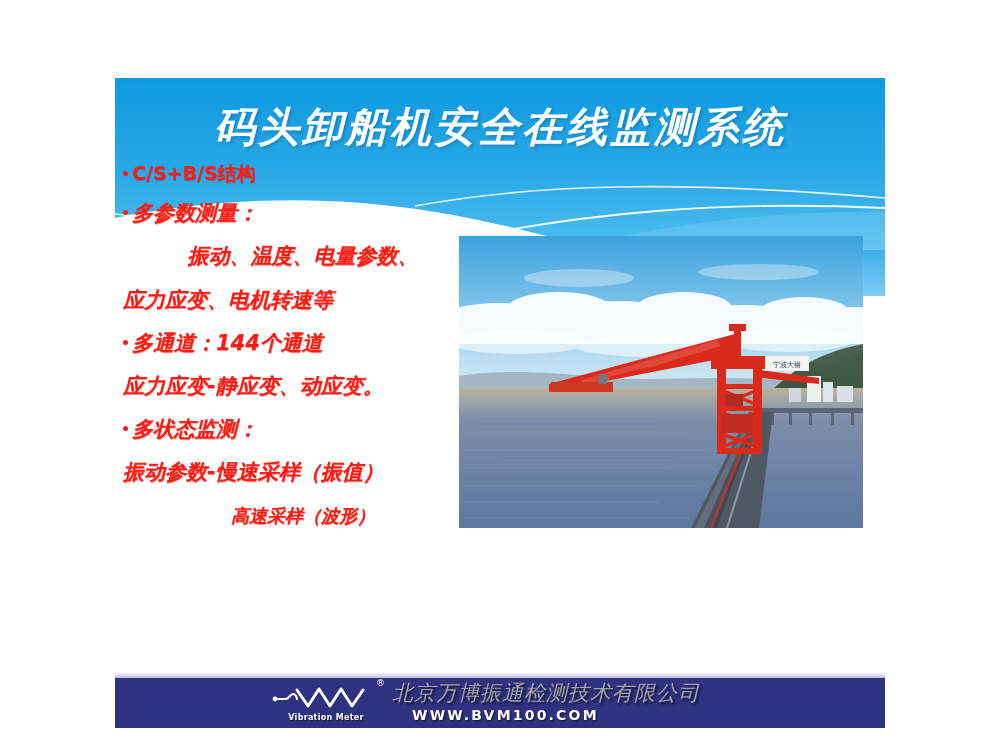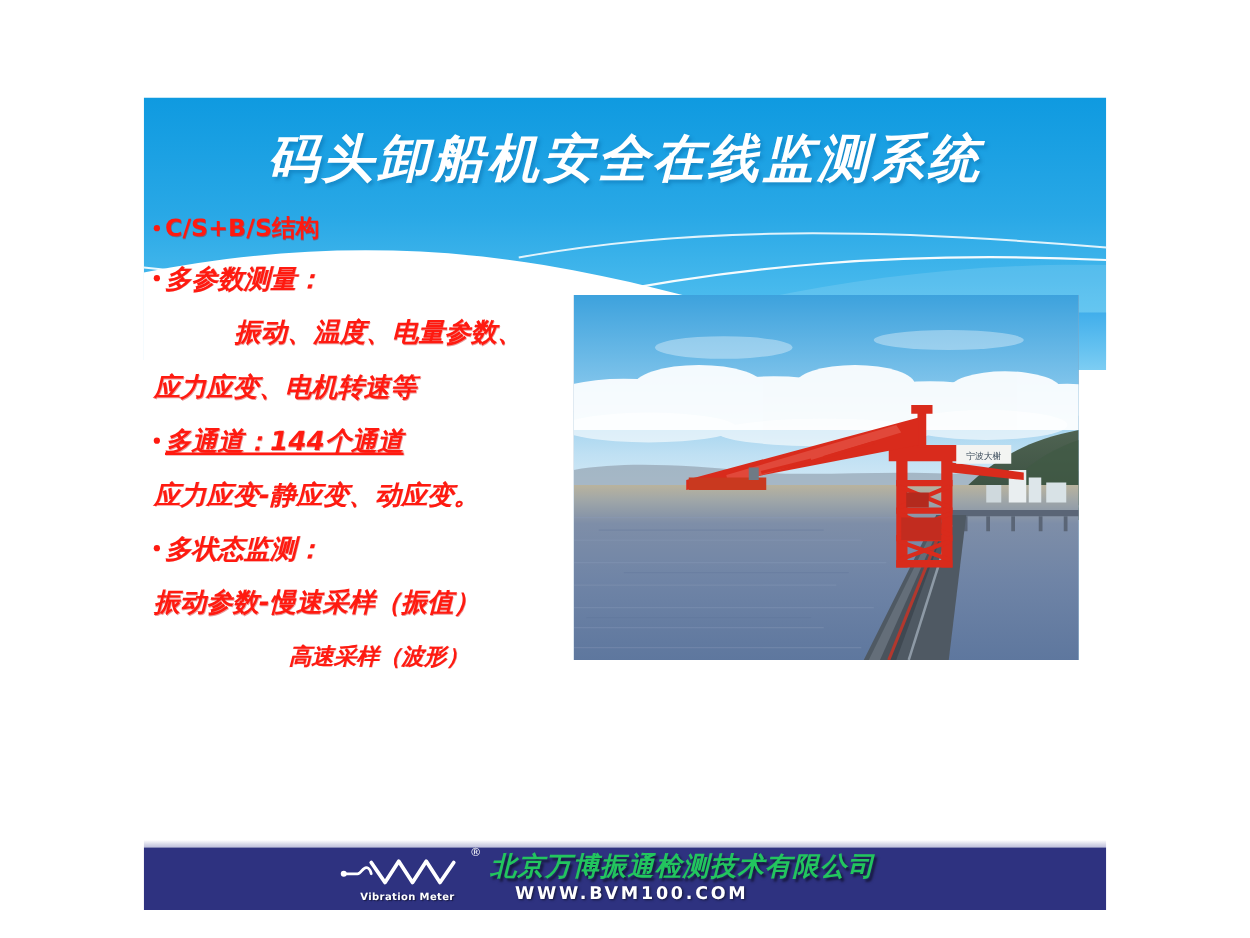--- a/index.html
+++ b/index.html
@@ -77,36 +77,36 @@
     font-style: italic;
     letter-spacing: 3px;
     text-shadow: 2px 2px 3px rgba(0, 90, 150, 0.35);
     white-space: nowrap;
   }
 
   
   .body-text {
     position: absolute;
     left: 8px;
-    top: 86px;
+    top: 76px;
     width: 360px;
   }
   .line {
     color: #ff1a10;
     font-family: "DejaVu Sans", "Liberation Sans", sans-serif;
     font-weight: bold;
     font-style: italic;
     white-space: nowrap;
     text-shadow: 0.5px 0.5px 0 rgba(200, 0, 0, 0.4);
   }
   .line.l0  { font-size: 19px; line-height: 38px; font-style: normal; letter-spacing: 0px; }
   .line.l1  { font-size: 21px; line-height: 42px; }
   .line.l2  { font-size: 21px; line-height: 44px; text-align: center; }
   .line.l3  { font-size: 21px; line-height: 44px; }
-  .line.l4  { font-size: 21px; line-height: 42px; text-decoration: underline; }
+  .line.l4  { font-size: 21px; line-height: 42px; }
   .line.l5  { font-size: 21px; line-height: 42px; }
   .line.l6  { font-size: 21px; line-height: 44px; }
   .line.l7  { font-size: 21px; line-height: 44px; }
   .line.l8  { font-size: 18px; line-height: 44px; padding-left: 108px; }
 
   .bullet-dot {
     display: inline-block;
     width: 5px; height: 5px;
     border-radius: 50%;
     background: #ff1a10;
@@ -175,23 +175,23 @@
     letter-spacing: 0.3px;
     margin-top: -1px;
     text-shadow: 1px 1px 1px rgba(0,0,0,0.5);
   }
   .footer-texts {
     display: flex;
     flex-direction: column;
     align-items: flex-start;
   }
   .footer-cn {
-    color: #22c55e;
+    color: #a3a3a3;
     font-size: 21px;
-    font-weight: bold;
+    font-weight: normal;
     font-style: italic;
     letter-spacing: 1px;
     line-height: 23px;
     text-shadow: 2px 2px 2px rgba(0,0,0,0.55);
     white-space: nowrap;
   }
   .footer-url {
     color: #ffffff;
     font-size: 14px;
     font-weight: bold;

